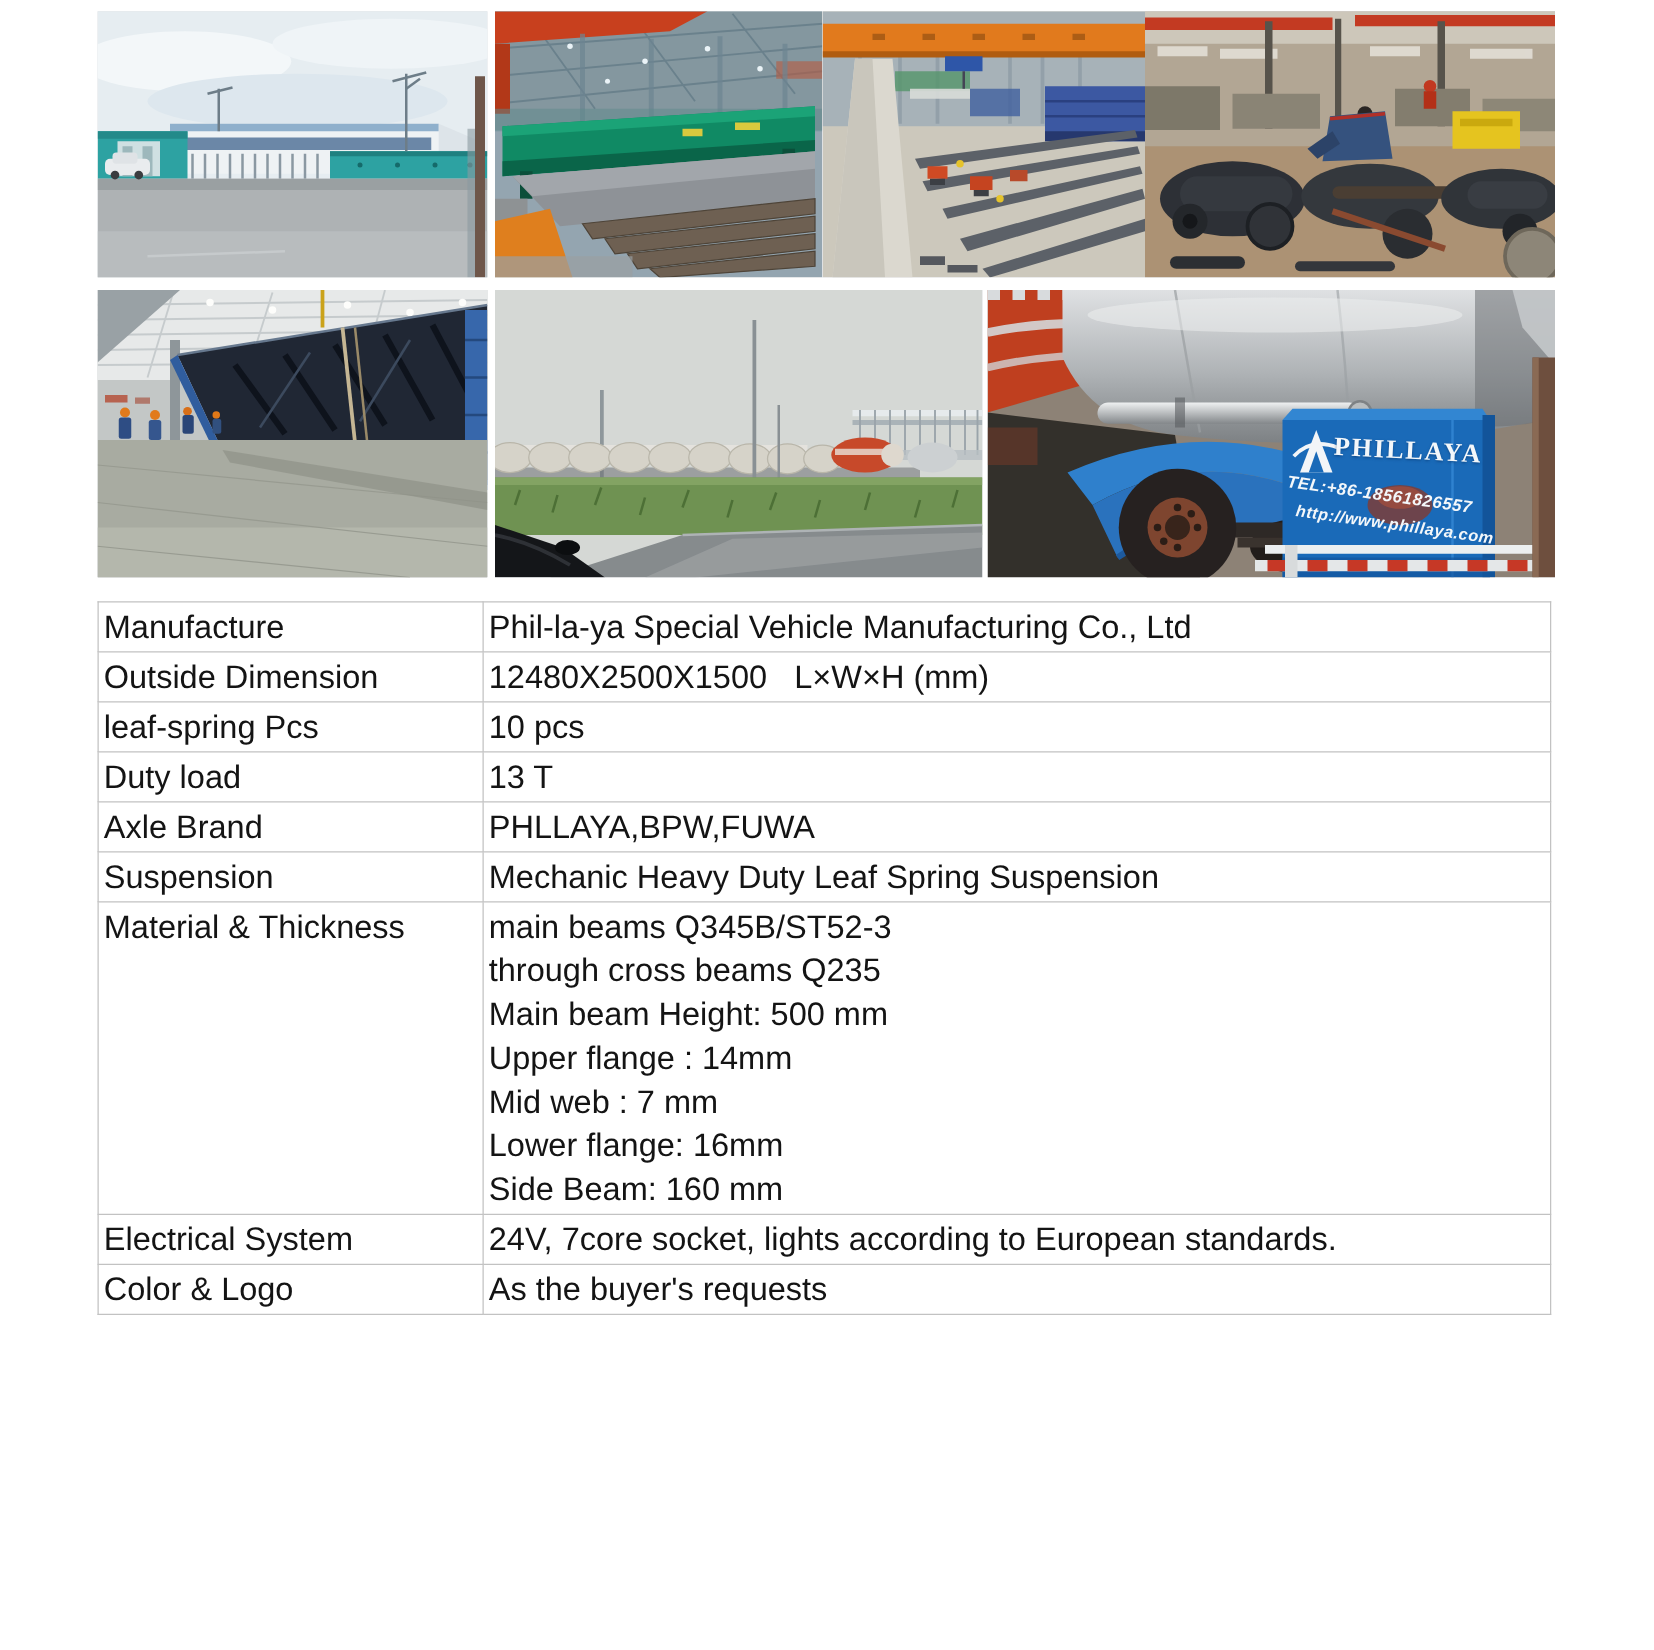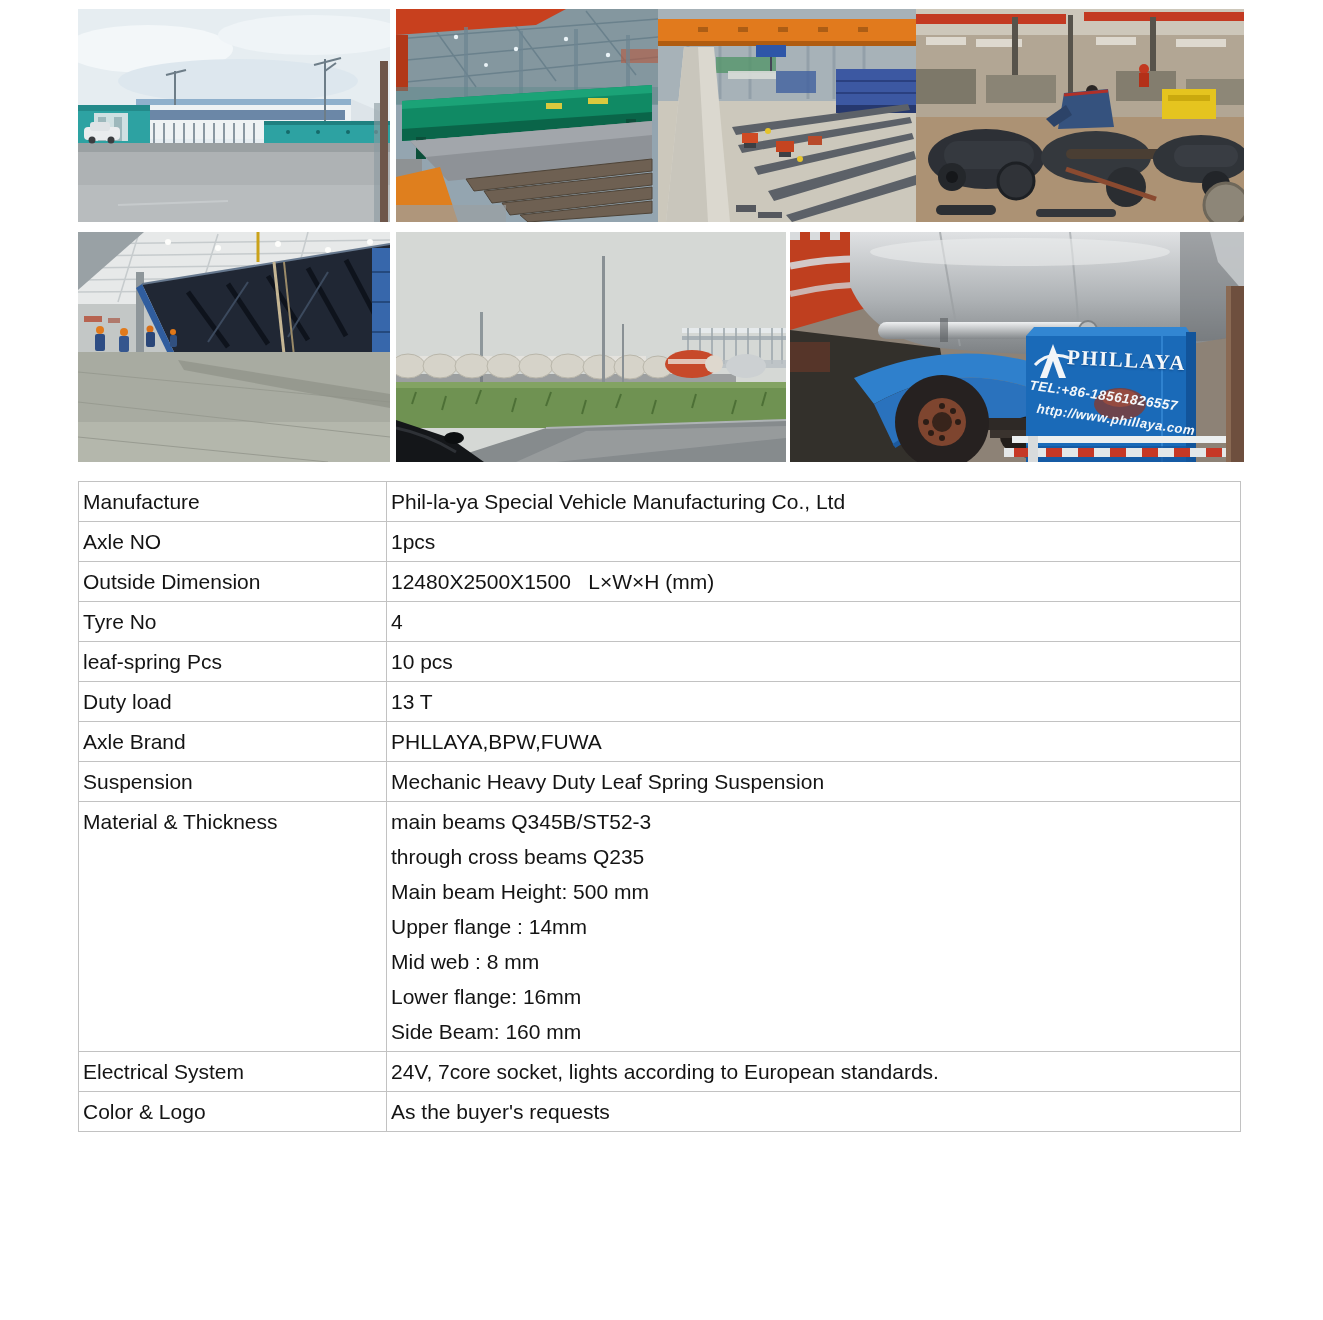--- a/index.html
+++ b/index.html
@@ -12,21 +12,21 @@
   .p3{left:658px;top:9px;width:258px;height:213px;}
   .p4{left:916px;top:9px;width:328px;height:213px;}
   .p5{left:78px;top:232px;width:312px;height:230px;}
   .p6{left:396px;top:232px;width:390px;height:230px;}
   .p7{left:790px;top:232px;width:454px;height:230px;}
   .sign-text{position:absolute;color:#f3f7fa;white-space:nowrap;pointer-events:none;}
   .p7-brand{left:277px;top:116px;font-family:"Liberation Serif",serif;font-weight:bold;font-size:21px;letter-spacing:1.5px;transform:rotate(3deg);text-shadow:0 1px 2px rgba(0,40,90,.5);}
   .p7-tel{left:239px;top:156px;font-style:italic;font-weight:bold;font-size:13.5px;letter-spacing:.5px;transform:rotate(8deg);}
   .p7-url{left:246px;top:180px;font-style:italic;font-weight:bold;font-size:13px;letter-spacing:.5px;transform:rotate(8deg);}
   table.spec{position:absolute;left:78px;top:481px;width:1163px;border-collapse:collapse;table-layout:fixed;}
-  table.spec td{border:1px solid #c2c2c2;font-size:21px;line-height:35px;color:#141414;vertical-align:top;padding:2px 8px 2px 4px;overflow:hidden;}
+  table.spec td{border:1px solid #c2c2c2;font-size:26px;line-height:35px;color:#141414;vertical-align:top;padding:2px 8px 2px 4px;overflow:hidden;}
   td.lab{width:295px;}
   td.val{white-space:pre-wrap;padding-left:6px;}
 </style>
 </head>
 <body>
 
 <div class="page">
 
   <div>
 
@@ -448,30 +448,22 @@
     </div>
   </div>
 
   <table class="spec">
     <tbody>
       <tr>
           <td class="lab">Manufacture</td>
           <td class="val">Phil-la-ya Special Vehicle Manufacturing Co., Ltd</td>
         </tr>
       <tr>
-          <td class="lab">Axle NO</td>
-          <td class="val">1pcs</td>
-        </tr>
-      <tr>
           <td class="lab">Outside Dimension</td>
           <td class="val">12480X2500X1500   L×W×H (mm)</td>
-        </tr>
-      <tr>
-          <td class="lab">Tyre No</td>
-          <td class="val">4</td>
         </tr>
       <tr>
           <td class="lab">leaf-spring Pcs</td>
           <td class="val">10 pcs</td>
         </tr>
       <tr>
           <td class="lab">Duty load</td>
           <td class="val">13 T</td>
         </tr>
       <tr>
@@ -481,21 +473,21 @@
       <tr>
           <td class="lab">Suspension</td>
           <td class="val">Mechanic Heavy Duty Leaf Spring Suspension</td>
         </tr>
       <tr>
           <td class="lab">Material &amp; Thickness</td>
           <td class="val">main beams Q345B/ST52-3
 through cross beams Q235
 Main beam Height: 500 mm
 Upper flange : 14mm
-Mid web : 8 mm
+Mid web : 7 mm
 Lower flange: 16mm
 Side Beam: 160 mm</td>
         </tr>
       <tr>
           <td class="lab">Electrical System</td>
           <td class="val">24V, 7core socket, lights according to European standards.</td>
         </tr>
       <tr>
           <td class="lab">Color &amp; Logo</td>
           <td class="val">As the buyer's requests</td>

